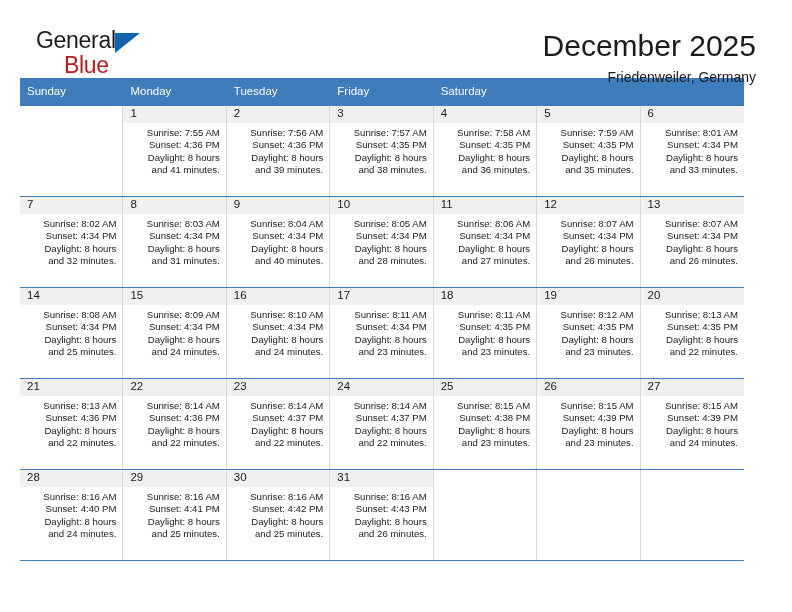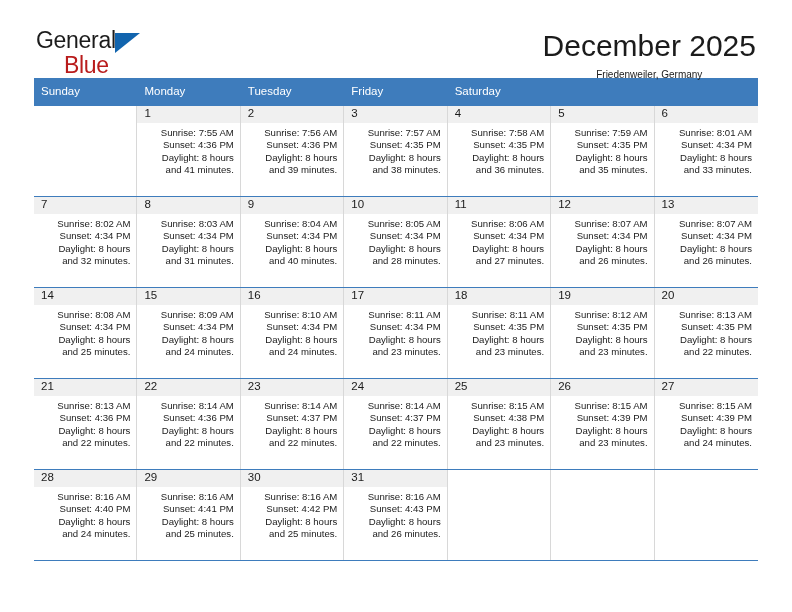--- a/index.html
+++ b/index.html
@@ -60,40 +60,40 @@
     position: absolute;
     left: 79px;
     top: 6px;
     width: 0;
     height: 0;
     border-left: 25px solid #1164ae;
     border-bottom: 20px solid transparent;
   }
 
   .titleblock {
-    text-align: center;
+    text-align: right;
     padding-top: 2px;
   }
   .cal-title {
     font-size: 30px;
     font-weight: normal;
     color: #1b1b1b;
     line-height: 1.1;
     white-space: nowrap;
   }
   .cal-subtitle {
-    font-size: 10px;
+    font-size: 14px;
     color: #1b1b1b;
     margin-top: 7px;
     white-space: nowrap;
   }
 
   
   .calendar {
-    margin: 0 34px;
+    margin: 0 20px;
     width: 724px;
   }
 
   .weekdays {
     display: grid;
     grid-template-columns: repeat(7, 1fr);
     background: #3e7cbc;
   }
   .weekday {
     color: #ffffff;

